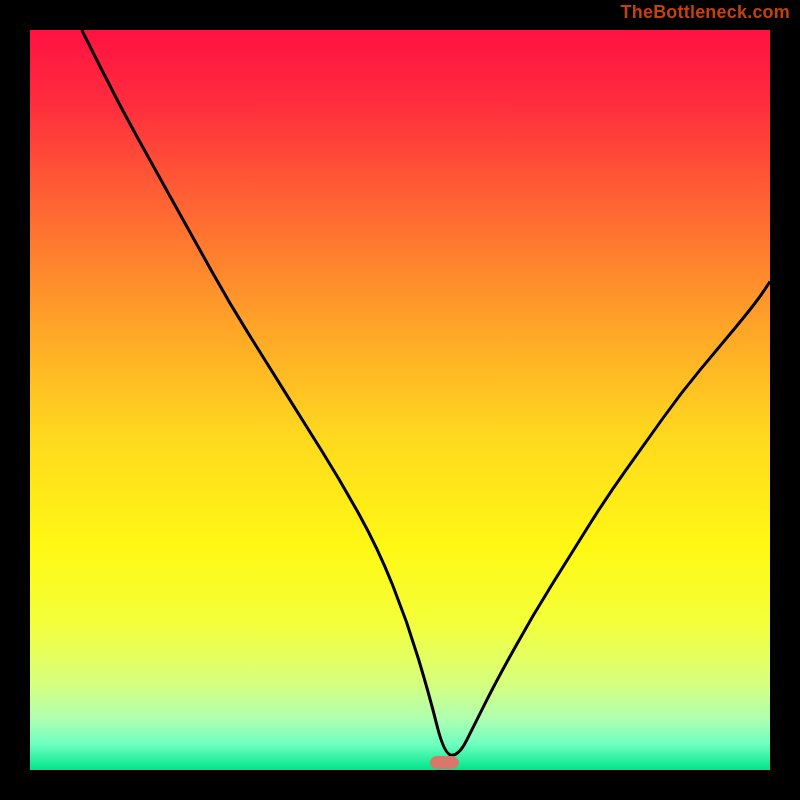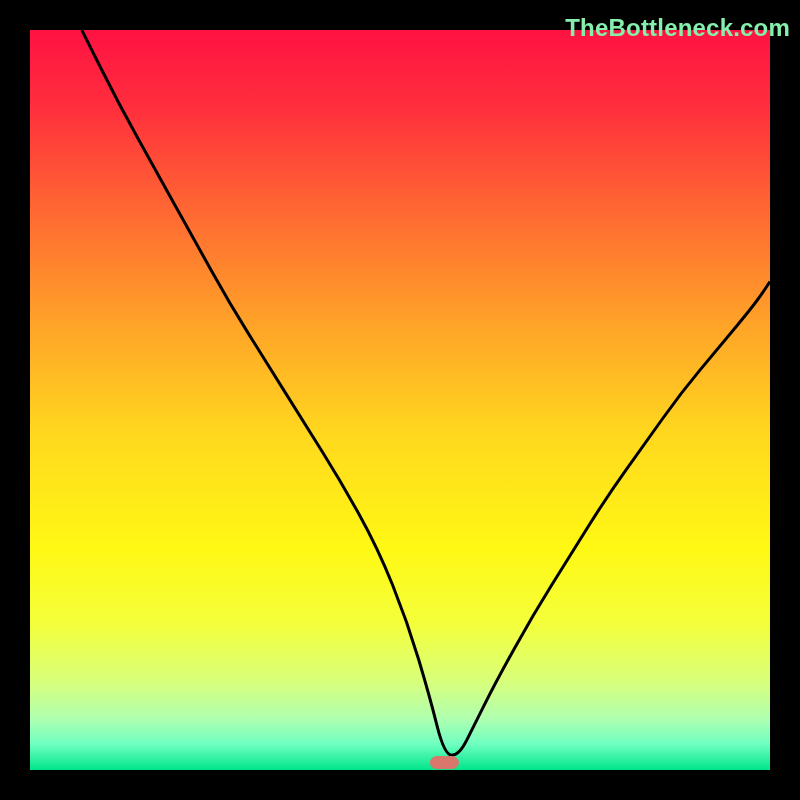--- a/index.html
+++ b/index.html
@@ -12,24 +12,24 @@
     font-family: Arial, Helvetica, sans-serif;
   }
   .frame {
     position: relative;
     width: 800px;
     height: 800px;
     background: #000;
   }
   .watermark {
     position: absolute;
-    top: 14px;
+    top: 2px;
     right: 10px;
-    color: #86efac;
-    font-size: 24px;
+    color: #c2410c;
+    font-size: 18px;
     font-weight: 600;
     letter-spacing: 0.2px;
     z-index: 10;
   }
   .plot {
     position: absolute;
     left: 30px;
     top: 30px;
     width: 740px;
     height: 740px;

